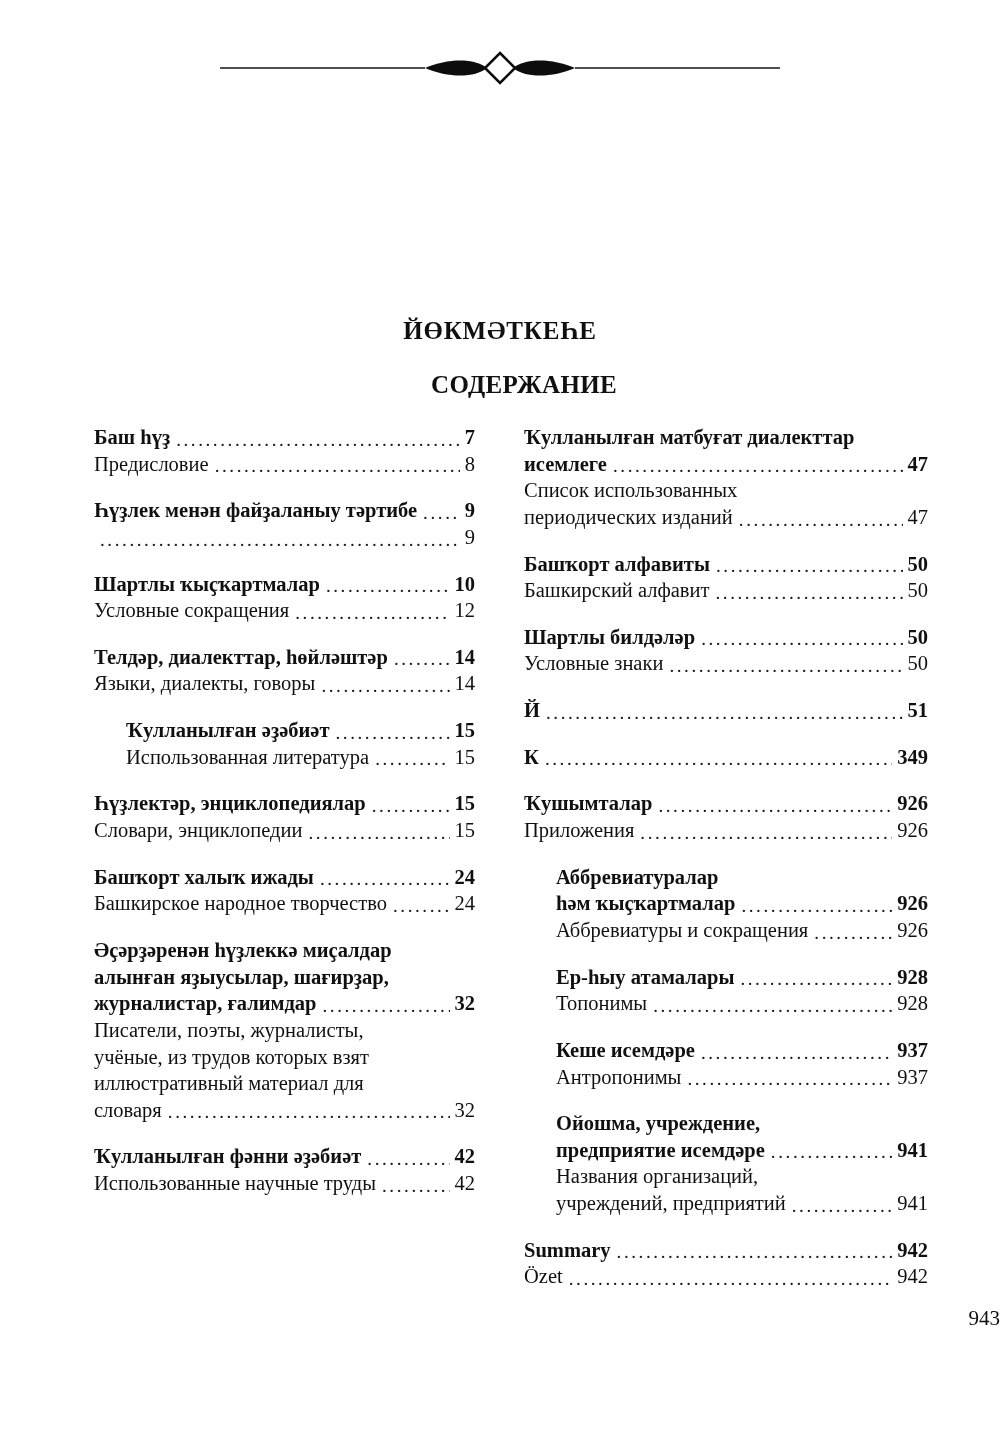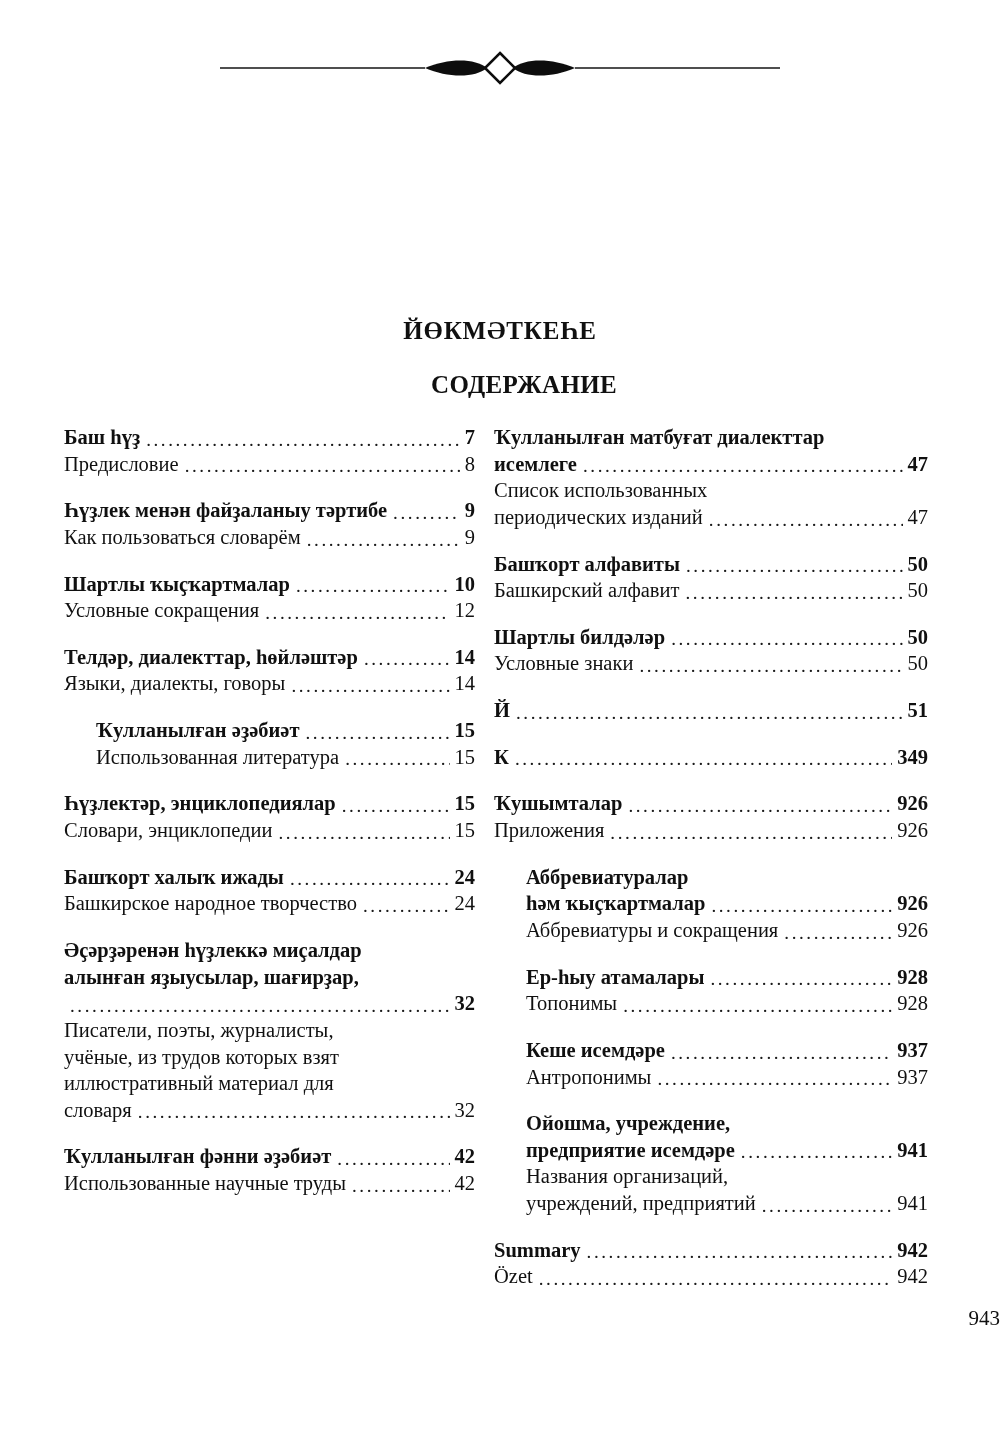--- a/index.html
+++ b/index.html
@@ -70,21 +70,21 @@
     padding-left: 64px;
     padding-right: 5px;
   }
   .col-right {
     width: 520px;
     padding-left: 14px;
     padding-right: 72px;
   }
 
   
-  .group { margin-bottom: 0; }
+  .group { margin-bottom: 0; margin-left: 30px; }
   .group.gap-before { margin-top: 20px; }
 
   .entry {
     display: flex;
     align-items: flex-end;
     width: 100%;
     line-height: 1.30;
     font-size: 20.5px;
   }
   .entry .title {
@@ -170,21 +170,20 @@
       <div class="group gap-before">
         <div class="multiline">
           <div class="entry bold">
             <span class="title">Һүҙлек менән файҙаланыу тәртибе</span>
             <span class="leader">........................................................................................................................</span>
             <span class="page">9</span>
           </div>
         </div>
         <div class="multiline">
           <div class="entry">
-            <span class="title">Как пользоваться словарём</span>
             <span class="leader">........................................................................................................................</span>
             <span class="page">9</span>
           </div>
         </div>
       </div>
       <div class="group gap-before">
         <div class="multiline">
           <div class="entry bold">
             <span class="title">Шартлы ҡыҫҡартмалар</span>
             <span class="leader">........................................................................................................................</span>
@@ -261,20 +260,21 @@
             <span class="leader">........................................................................................................................</span>
             <span class="page">24</span>
           </div>
         </div>
       </div>
       <div class="group gap-before">
         <div class="multiline">
           <div class="line b">Әҫәрҙәренән һүҙлеккә миҫалдар</div>
           <div class="line b">алынған яҙыусылар, шағирҙар,</div>
           <div class="entry bold">
+            <span class="title">журналистар, ғалимдар</span>
             <span class="leader">........................................................................................................................</span>
             <span class="page">32</span>
           </div>
         </div>
         <div class="multiline">
           <div class="line">Писатели, поэты, журналисты,</div>
           <div class="line">учёные, из трудов которых взят</div>
           <div class="line">иллюстративный материал для</div>
           <div class="entry">
             <span class="title">словаря</span>

